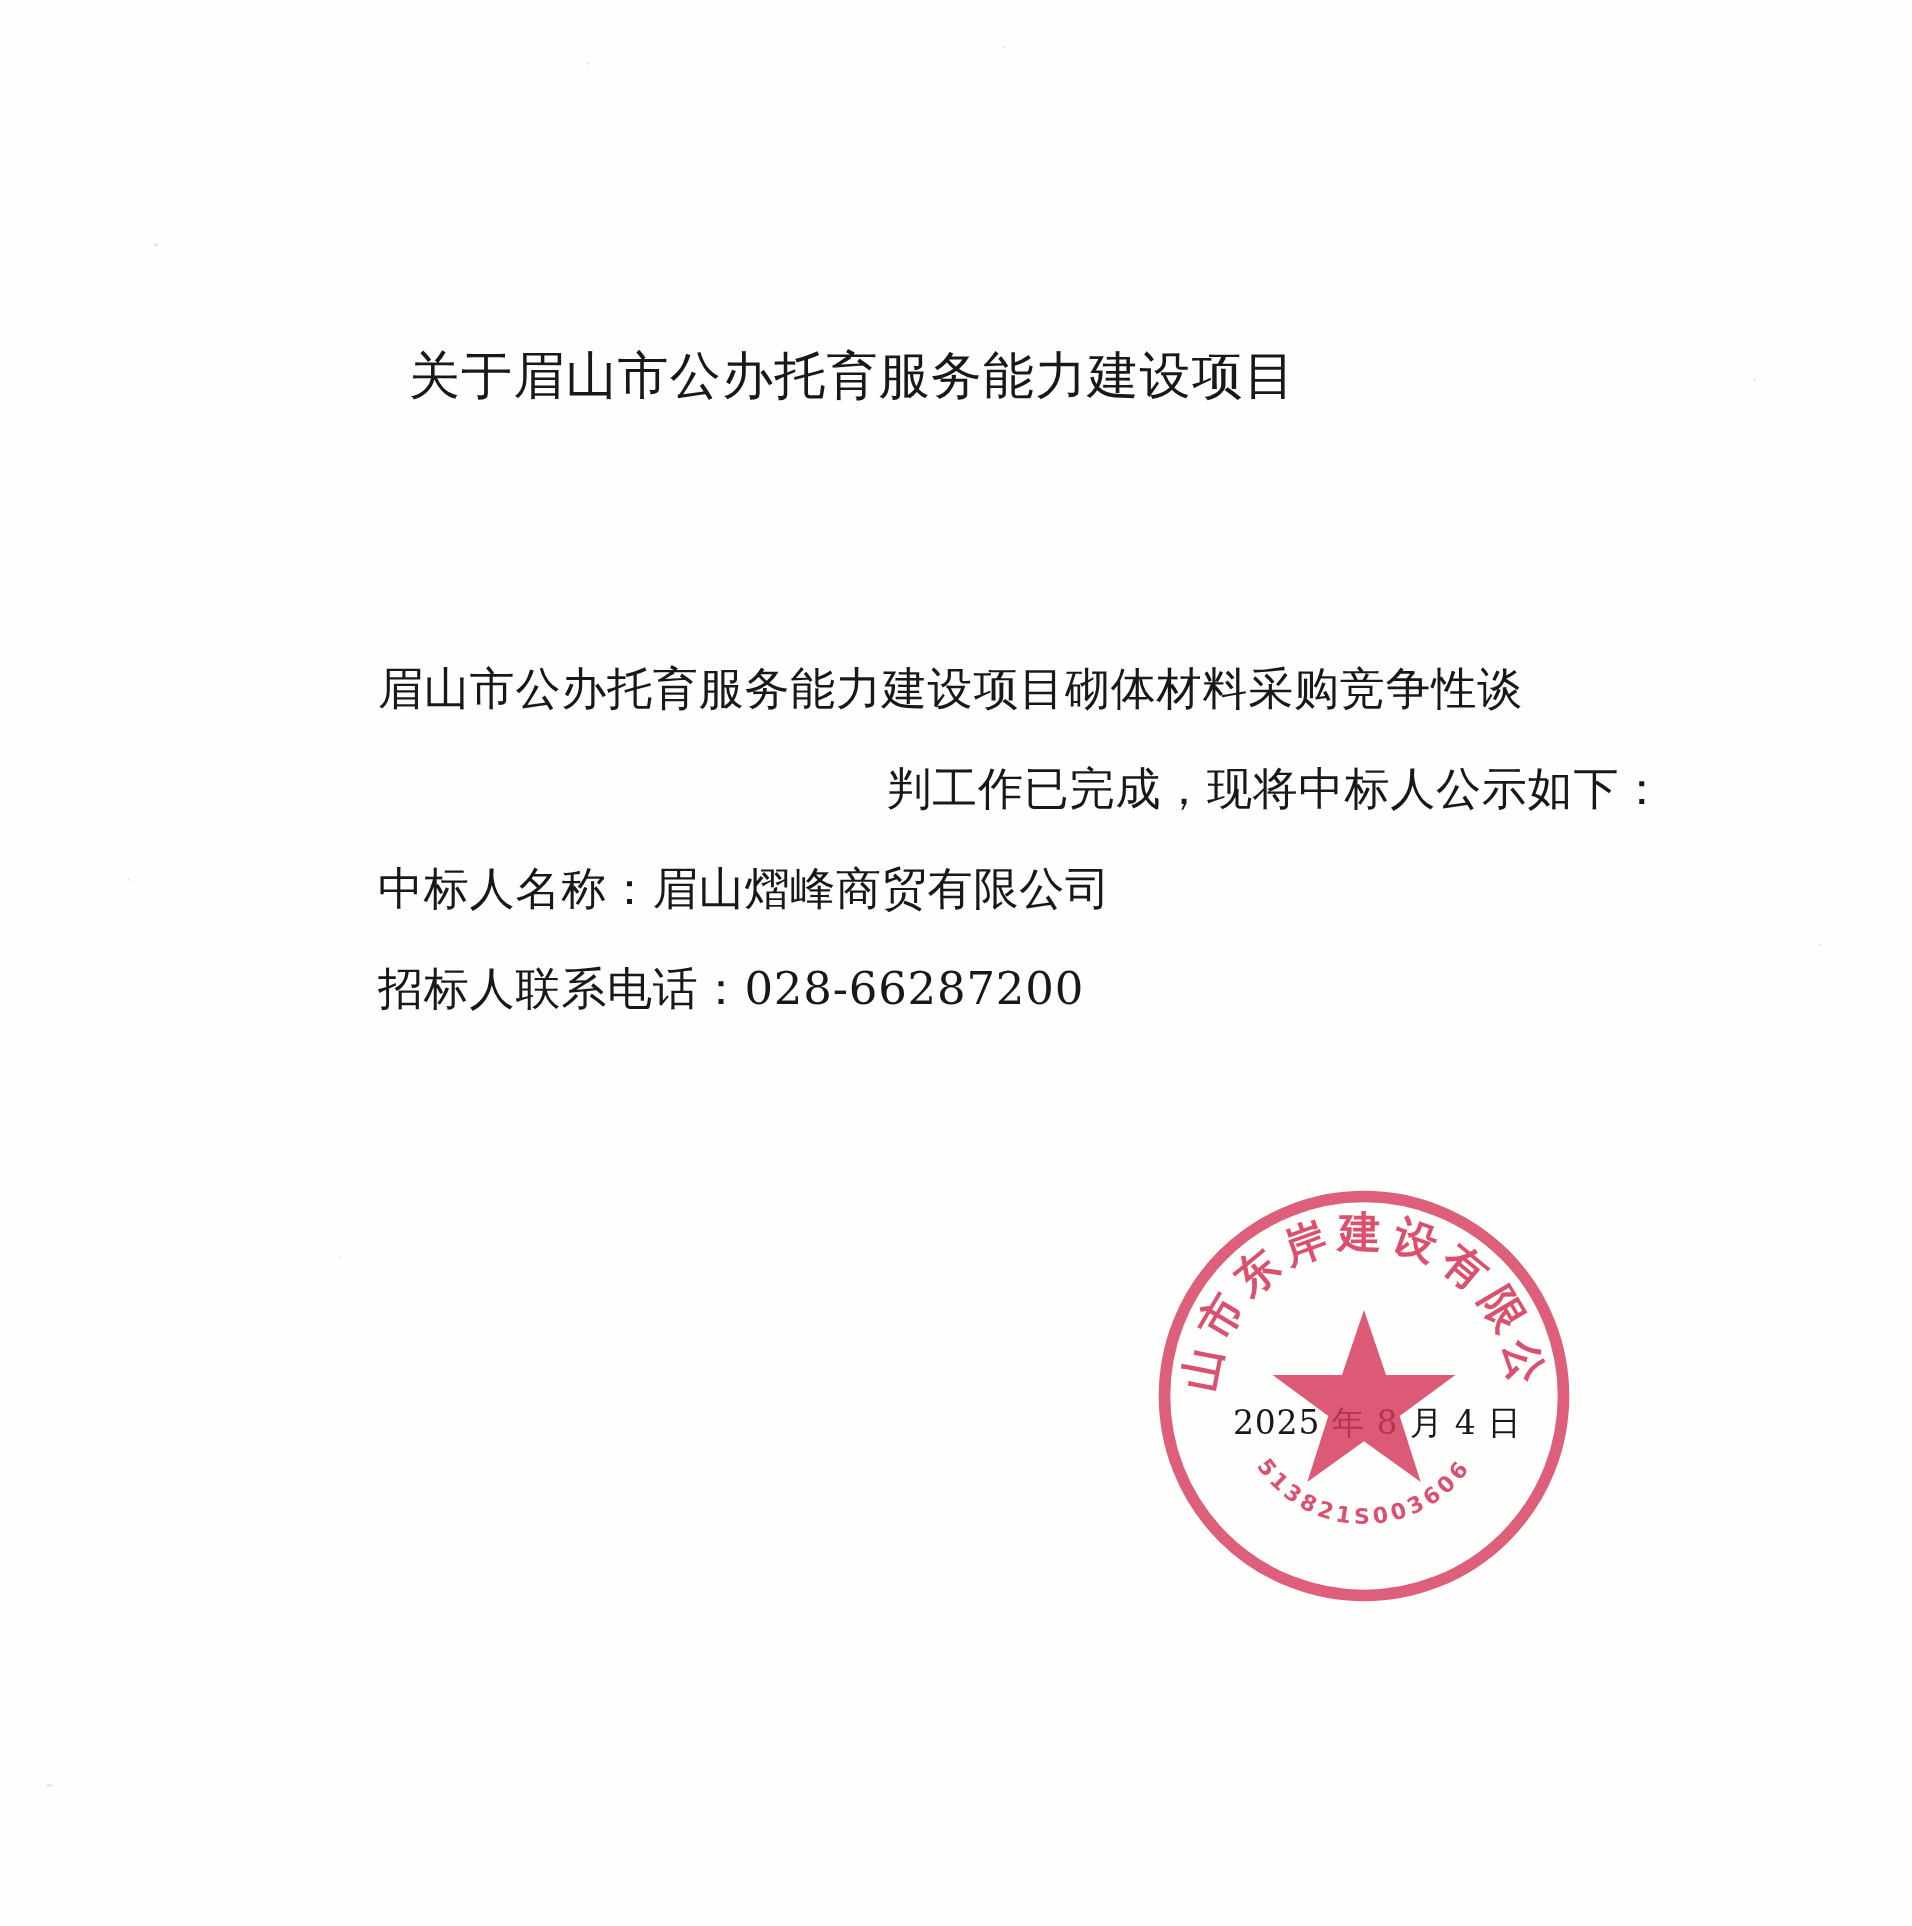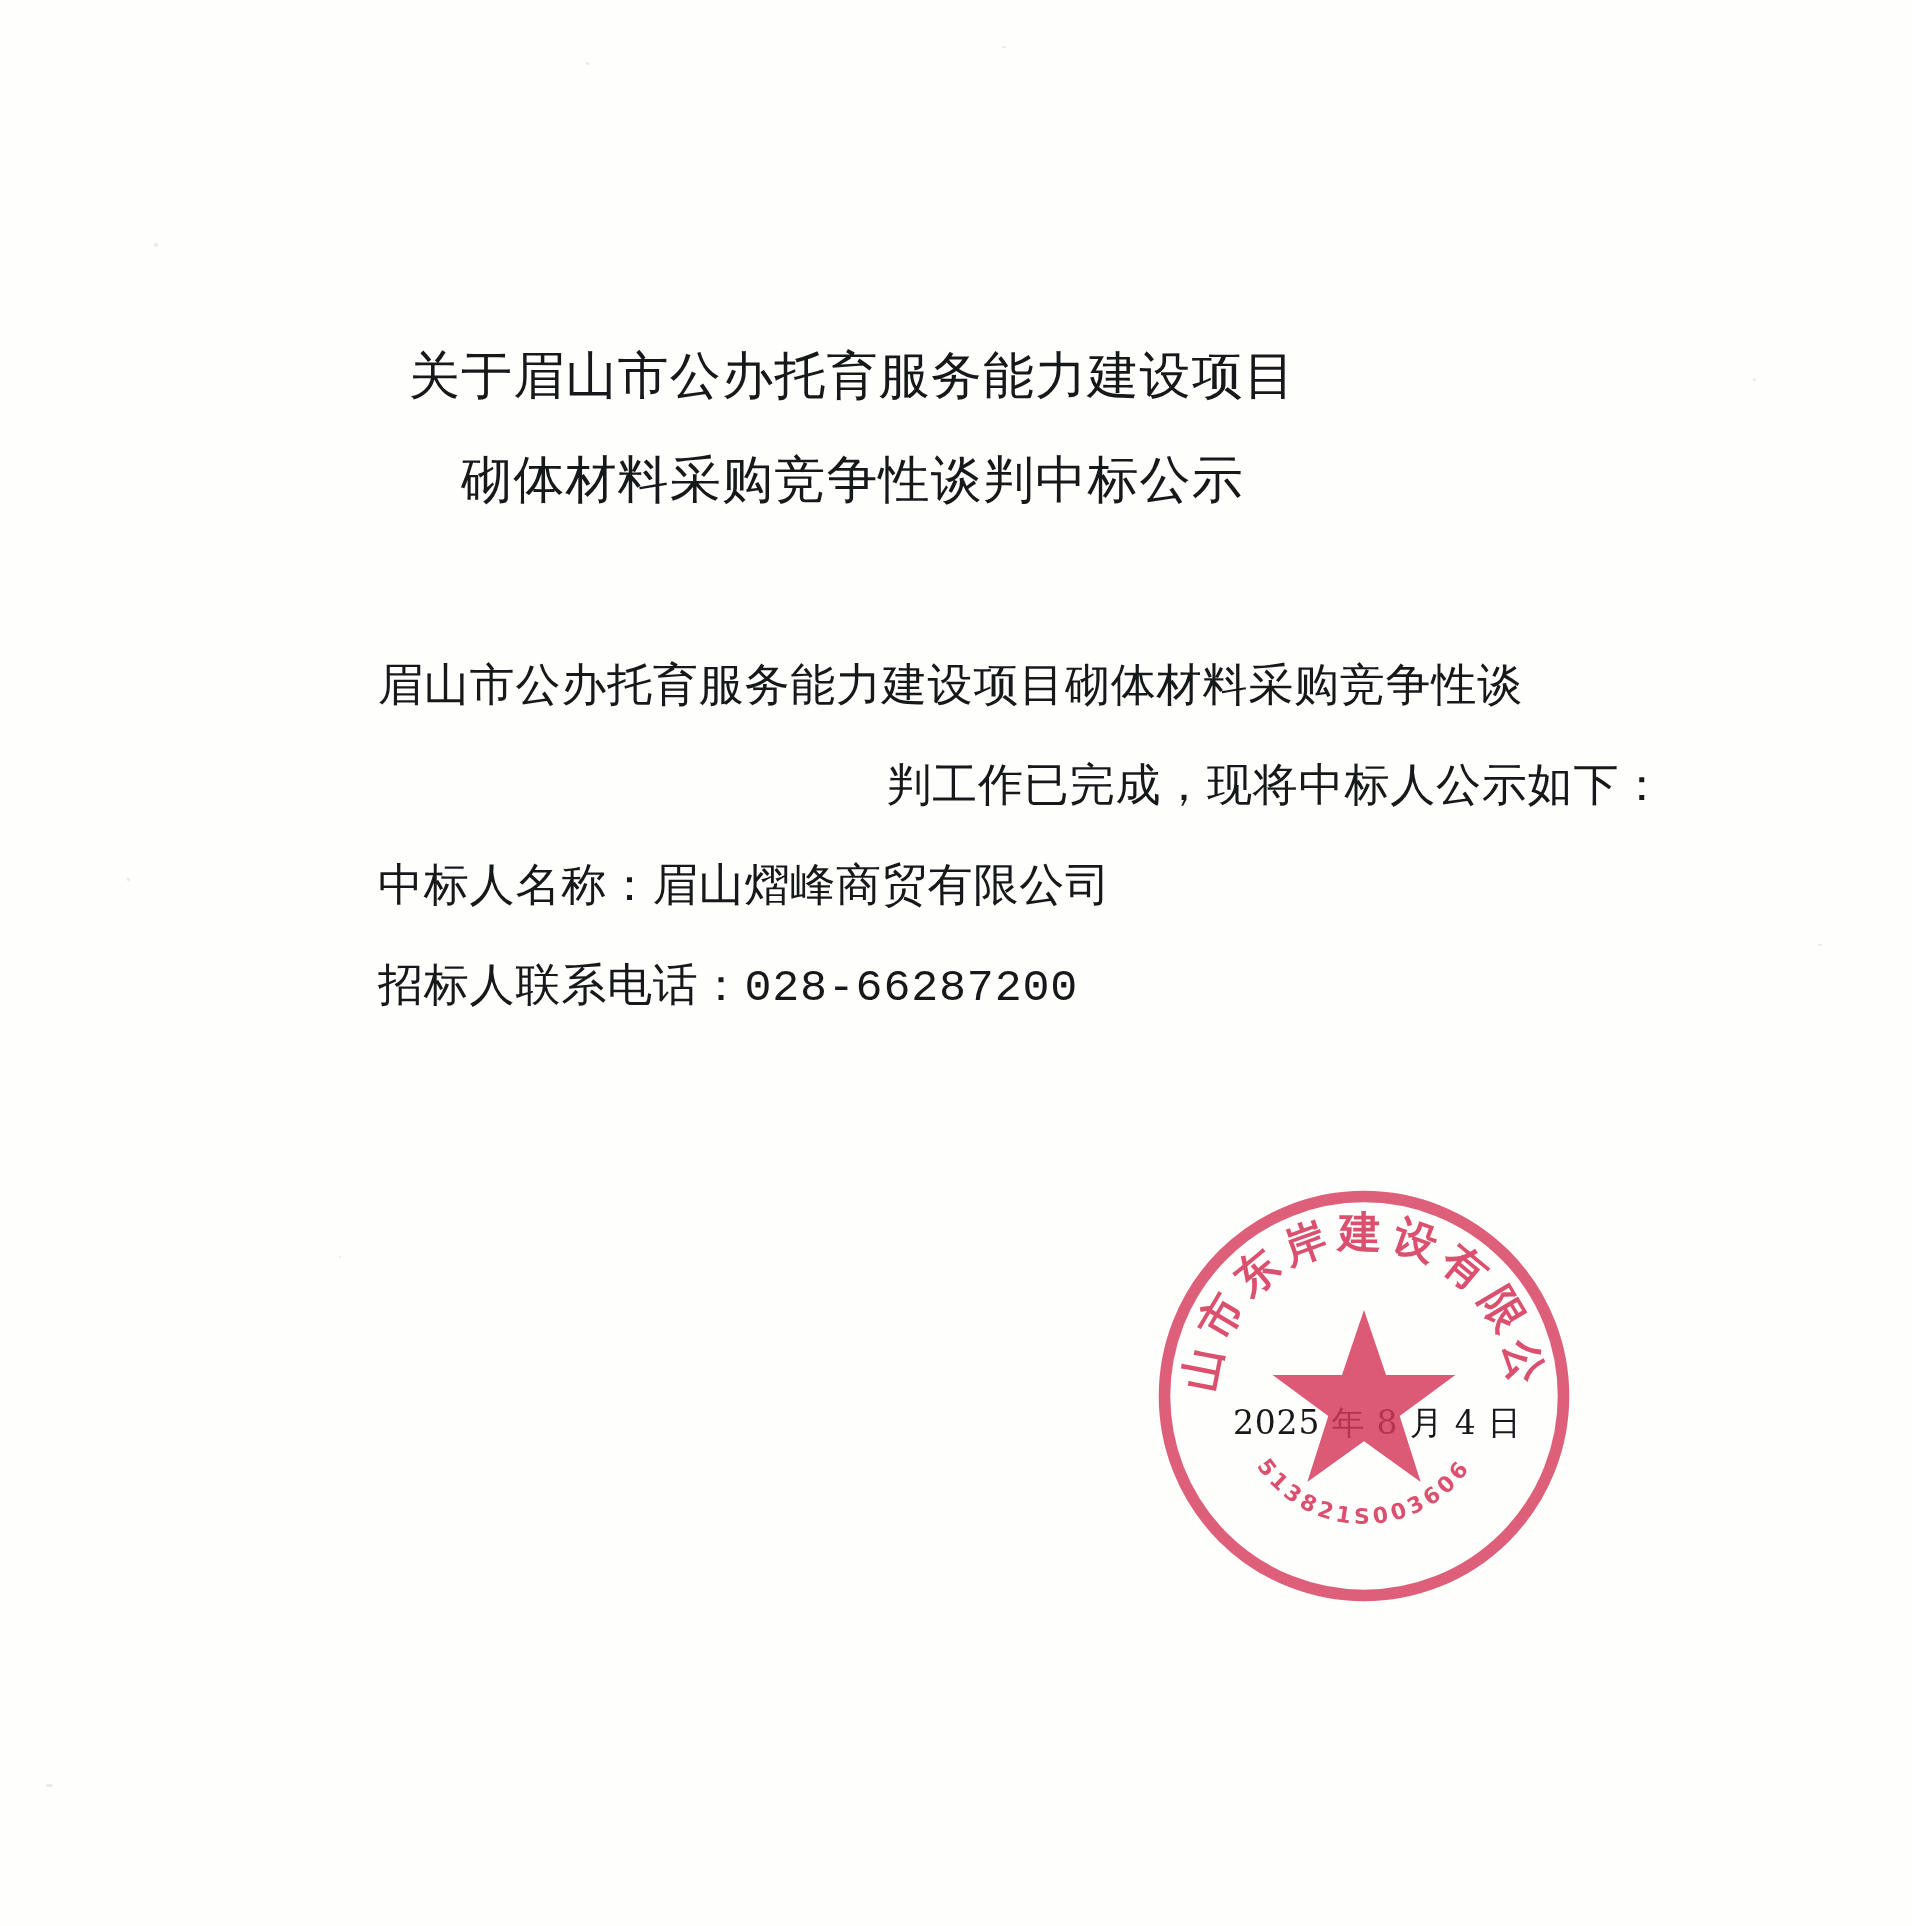--- a/index.html
+++ b/index.html
@@ -45,21 +45,20 @@
     letter-spacing: 1.2px;
     font-family: "DejaVu Serif", "Liberation Serif", serif;
     font-weight: 500;
   }
   .body-block {
     position: absolute;
     left: 378px;
     top: 639px;
     width: 1287px;
     color: #16181a;
-    font-family: Liberation Mono, monospace;
   }
   .para {
     font-size: 45px;
     line-height: 100px;
     letter-spacing: 0.8px;
   }
   .line {
     display: block;
     white-space: nowrap;
   }
@@ -127,21 +126,20 @@
     <div class="speck" style="left:1753px; top:378px;  width:3.1px;  height:3.1px;"></div>
     <div class="speck" style="left:127px;  top:878px; width:2.7px;  height:2.7px;"></div>
     <div class="speck" style="left:1818px; top:944px; width:3.5px;  height:1.9px;"></div>
     <div class="speck" style="left:46px;  top:1784px; width:7px; height:2.7px;"></div>
 
     <div class="speck" style="left:339px;  top:1256px; width:2.3px;  height:2.3px;"></div>
   </div>
 
   <div class="title-block">
     <div class="title-line">关于眉山市公办托育服务能力建设项目</div>
-    <div class="title-line">砌体材料采购竞争性谈判中标公示</div>
   </div>
 
   <div class="body-block">
 
     <div class="para">
       <span class="line">眉山市公办托育服务能力建设项目砌体材料采购竞争性谈</span>
       <span class="line hang">判工作已完成，现将中标人公示如下：</span>
     </div>
 
     <div class="para">

